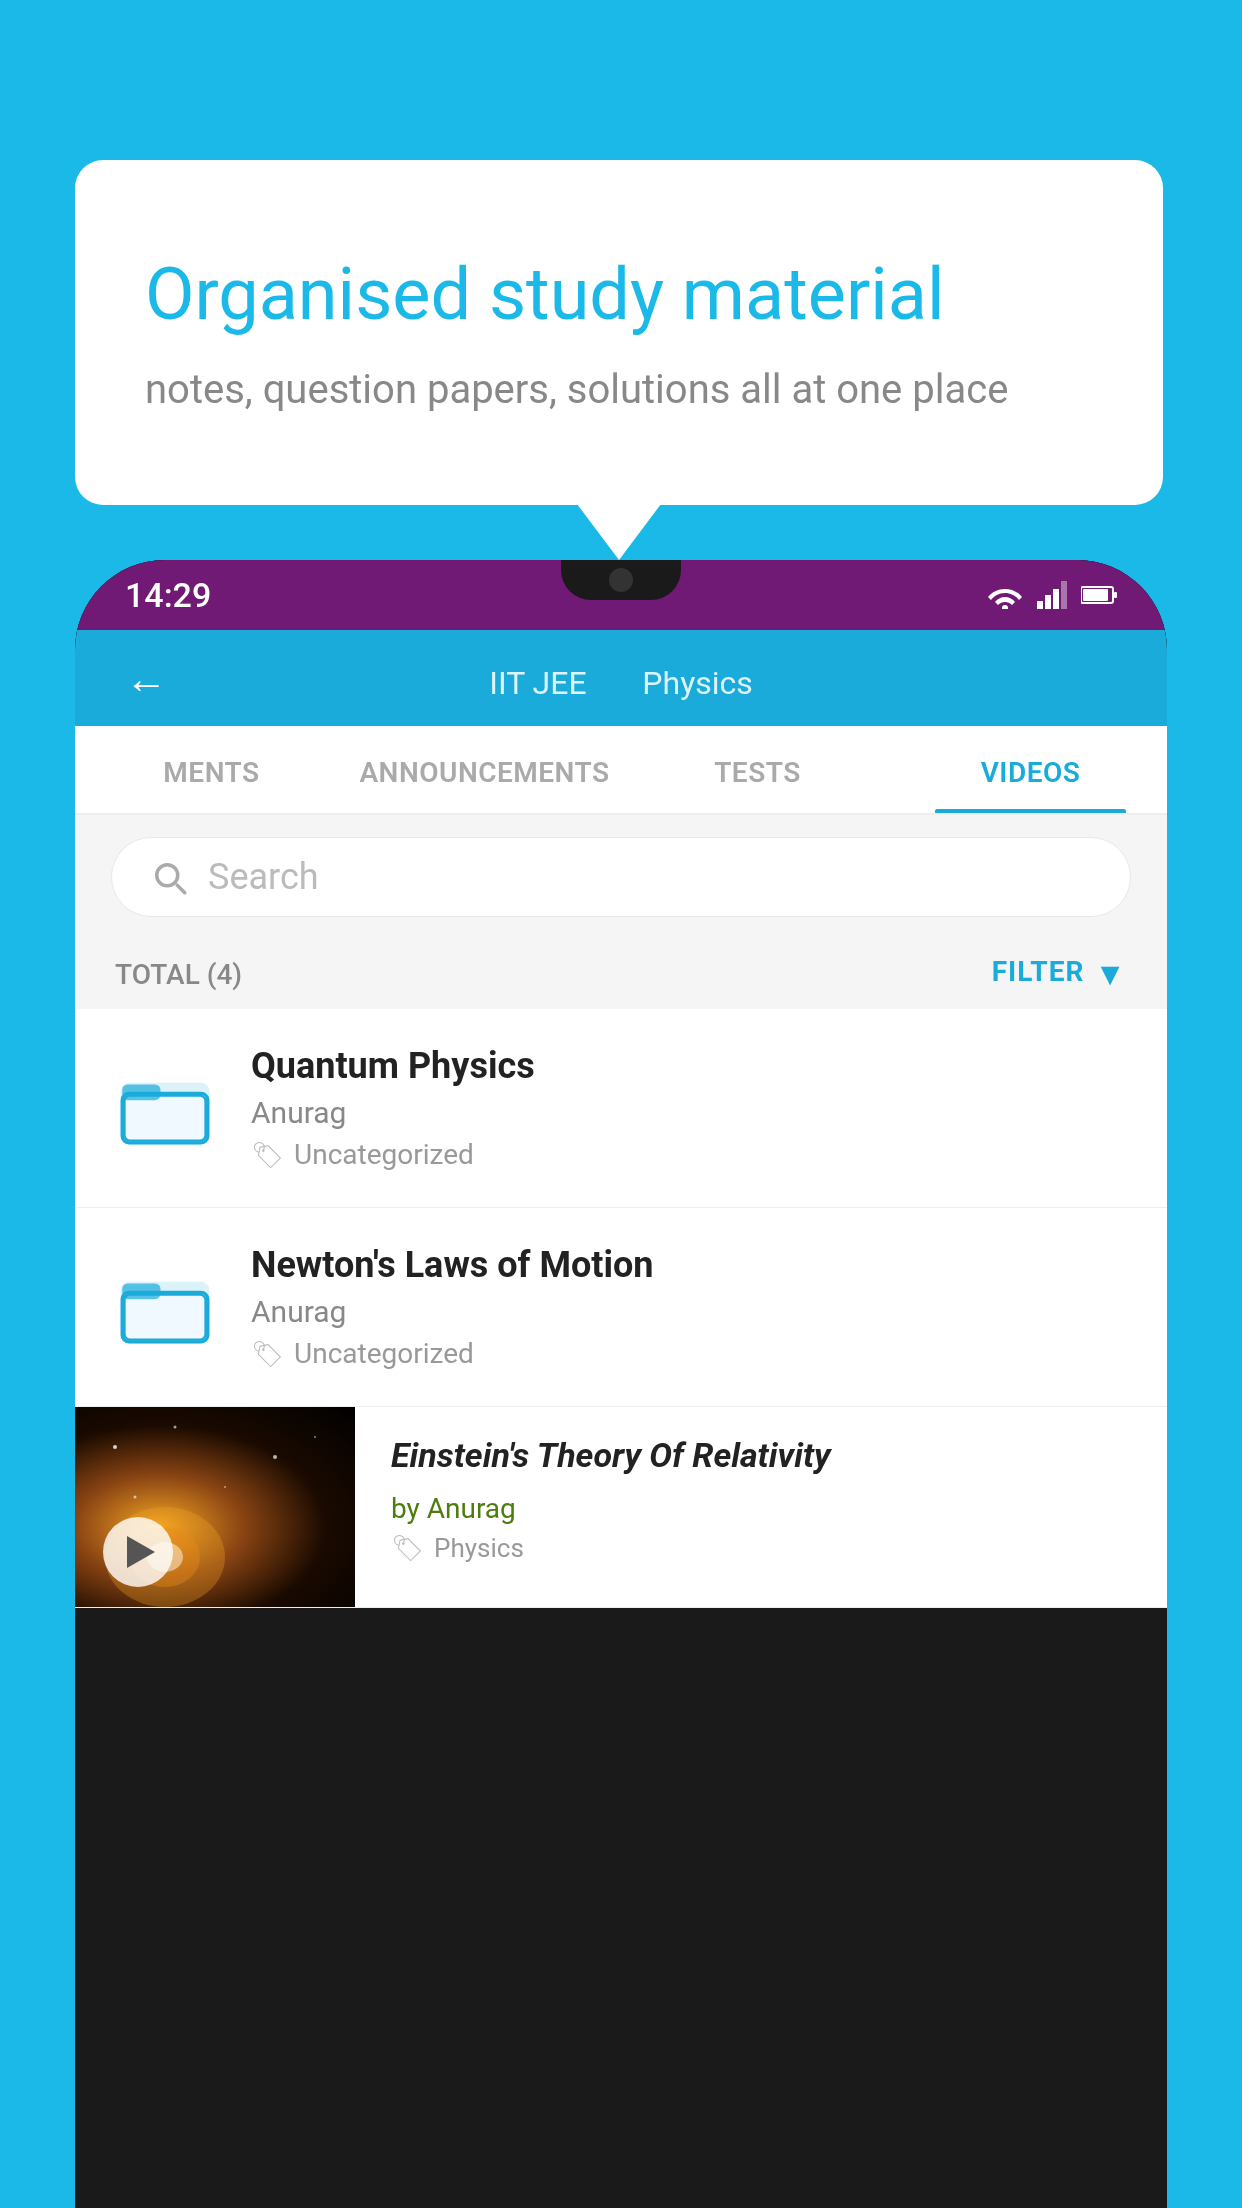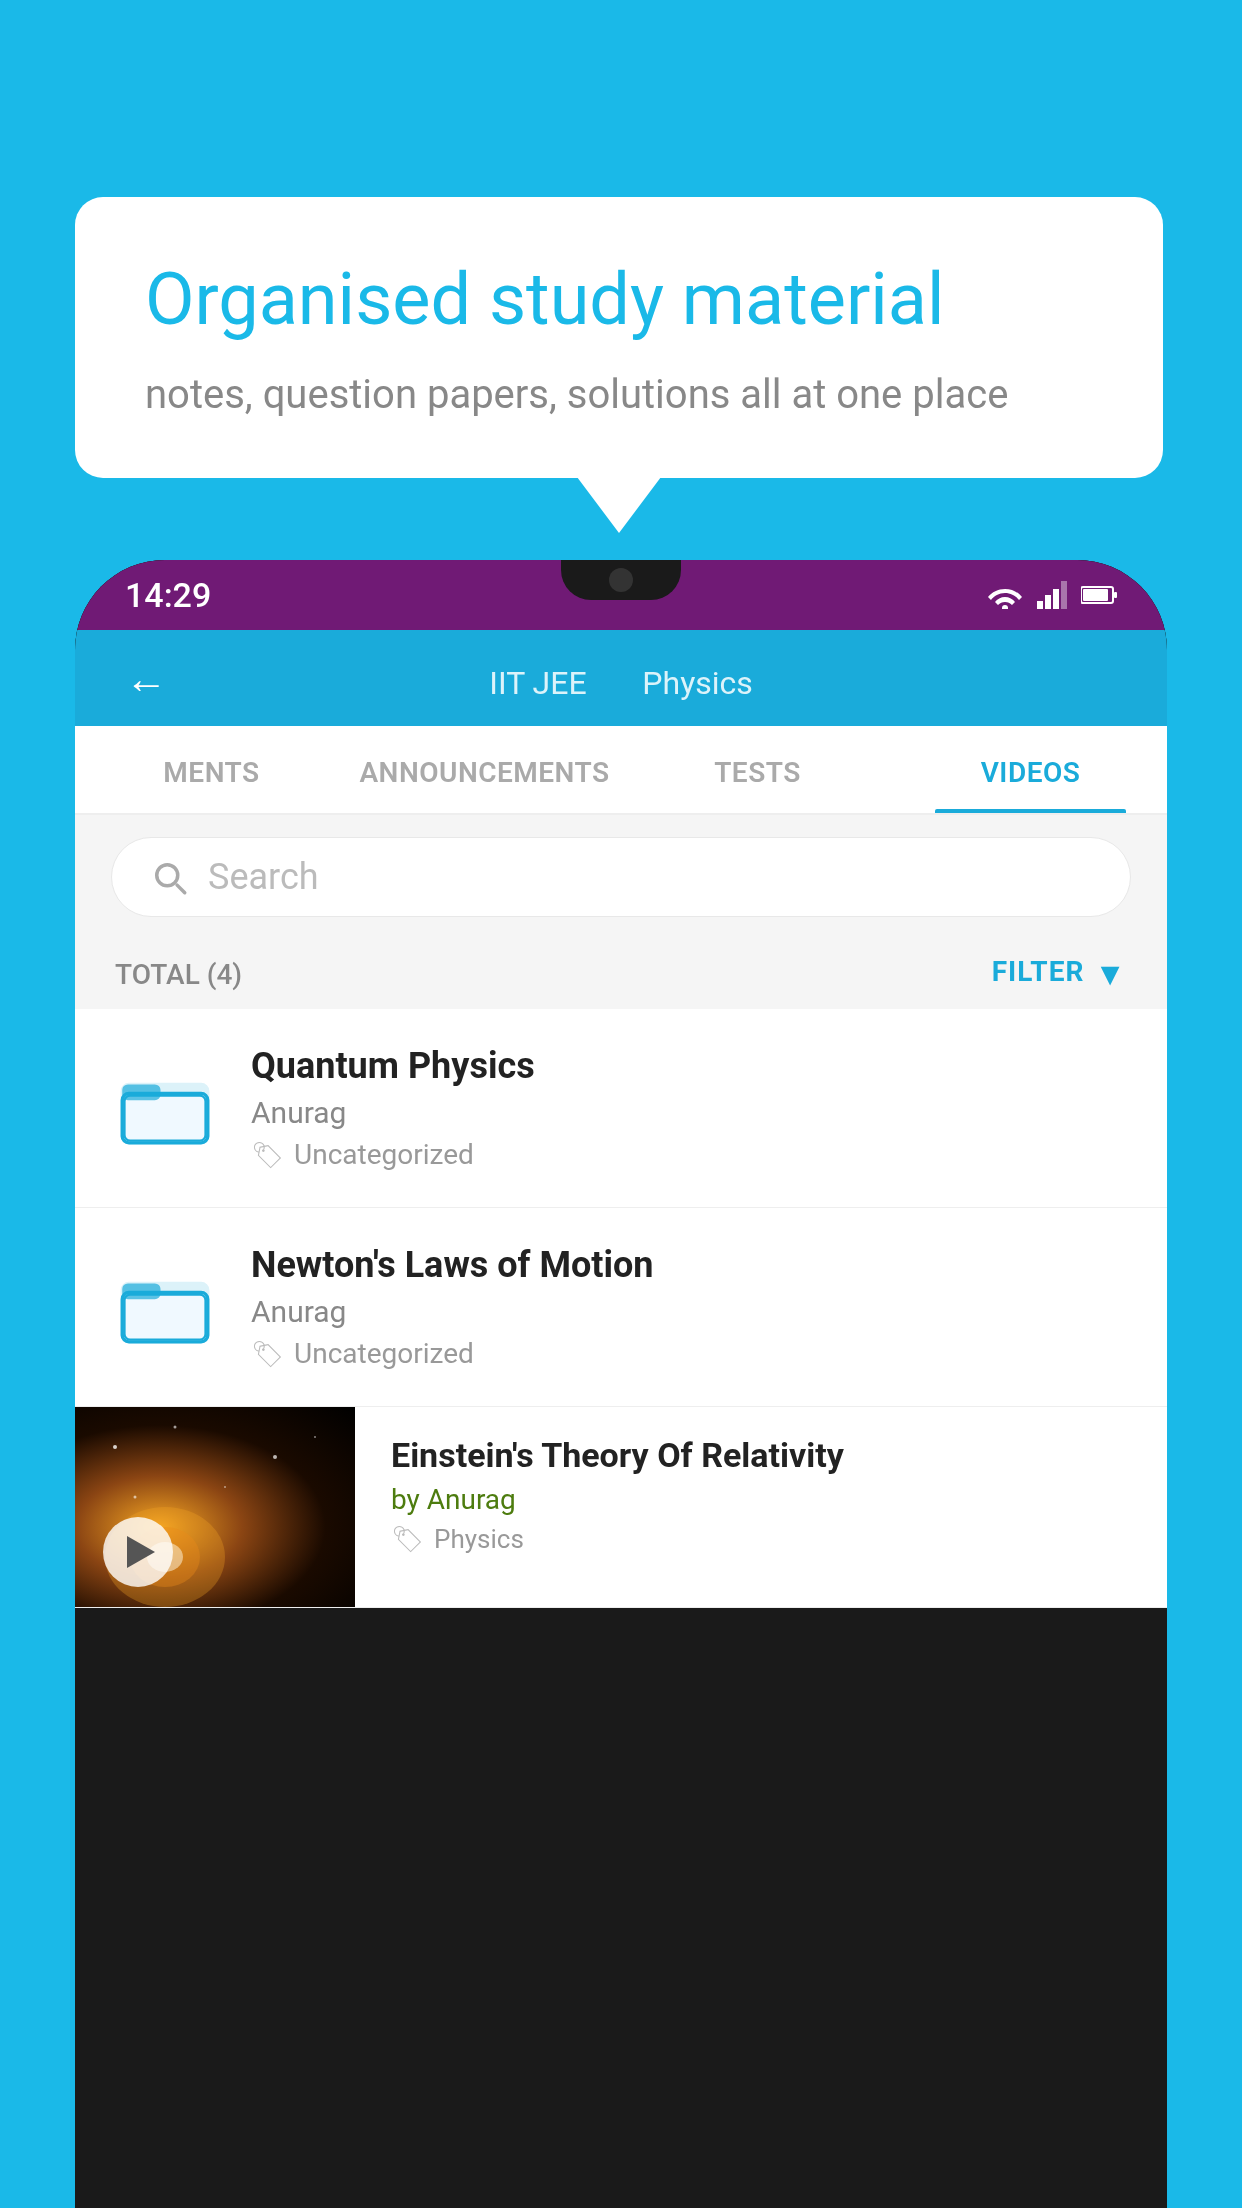--- a/index.html
+++ b/index.html
@@ -15,22 +15,21 @@
     }
 
     
     .speech-bubble {
       position: absolute;
       top: 160px;
       left: 75px;
       right: 79px;
       background: #fff;
       border-radius: 28px;
-      padding: 60px 70px;
-      margin-top: 37px;
+      padding: 92px 70px;
     }
     .speech-bubble::after {
       content: '';
       position: absolute;
       bottom: -55px;
       left: 50%;
       transform: translateX(-50%);
       width: 0;
       height: 0;
       border-left: 45px solid transparent;
@@ -315,21 +314,22 @@
       margin-left: 5px;
     }
     .einstein-info {
       flex: 1;
       padding: 28px 36px;
     }
     .einstein-title {
       font-size: 34px;
       font-weight: 700;
       color: #222;
-      margin-bottom: 8px;
+      margin-bottom: 17px;
+      font-style: italic;
     }
     .einstein-author {
       font-size: 28px;
       color: #4d7c0f;
       margin-bottom: 8px;
     }
     .einstein-tag {
       display: flex;
       align-items: center;
       gap: 10px;

